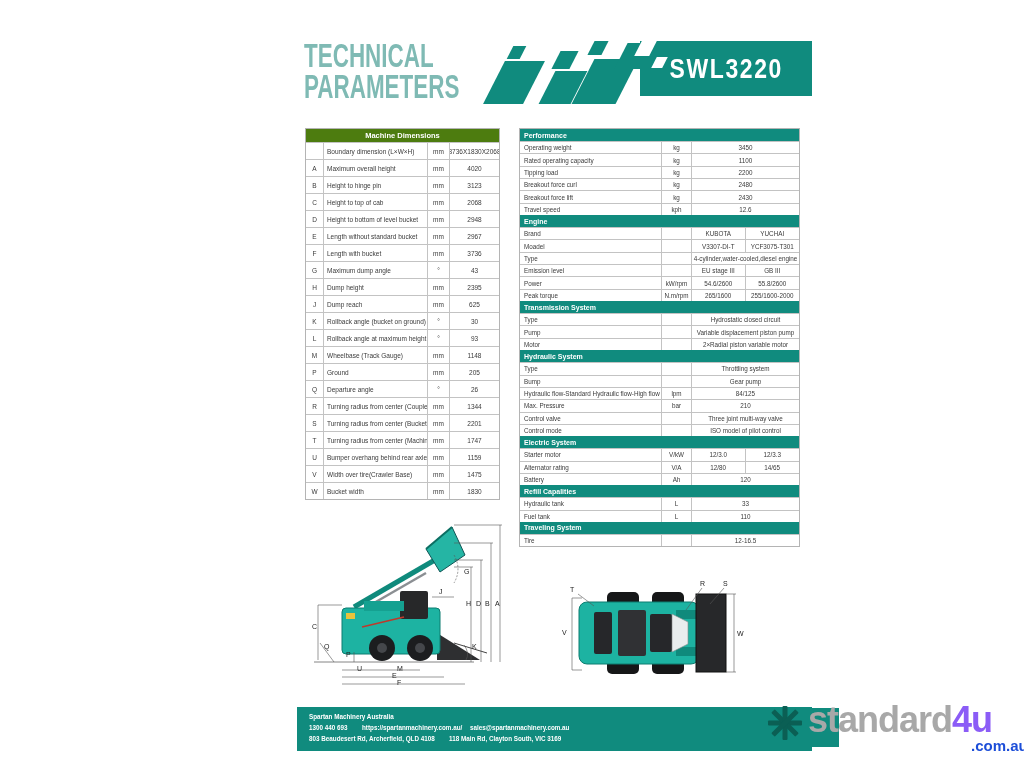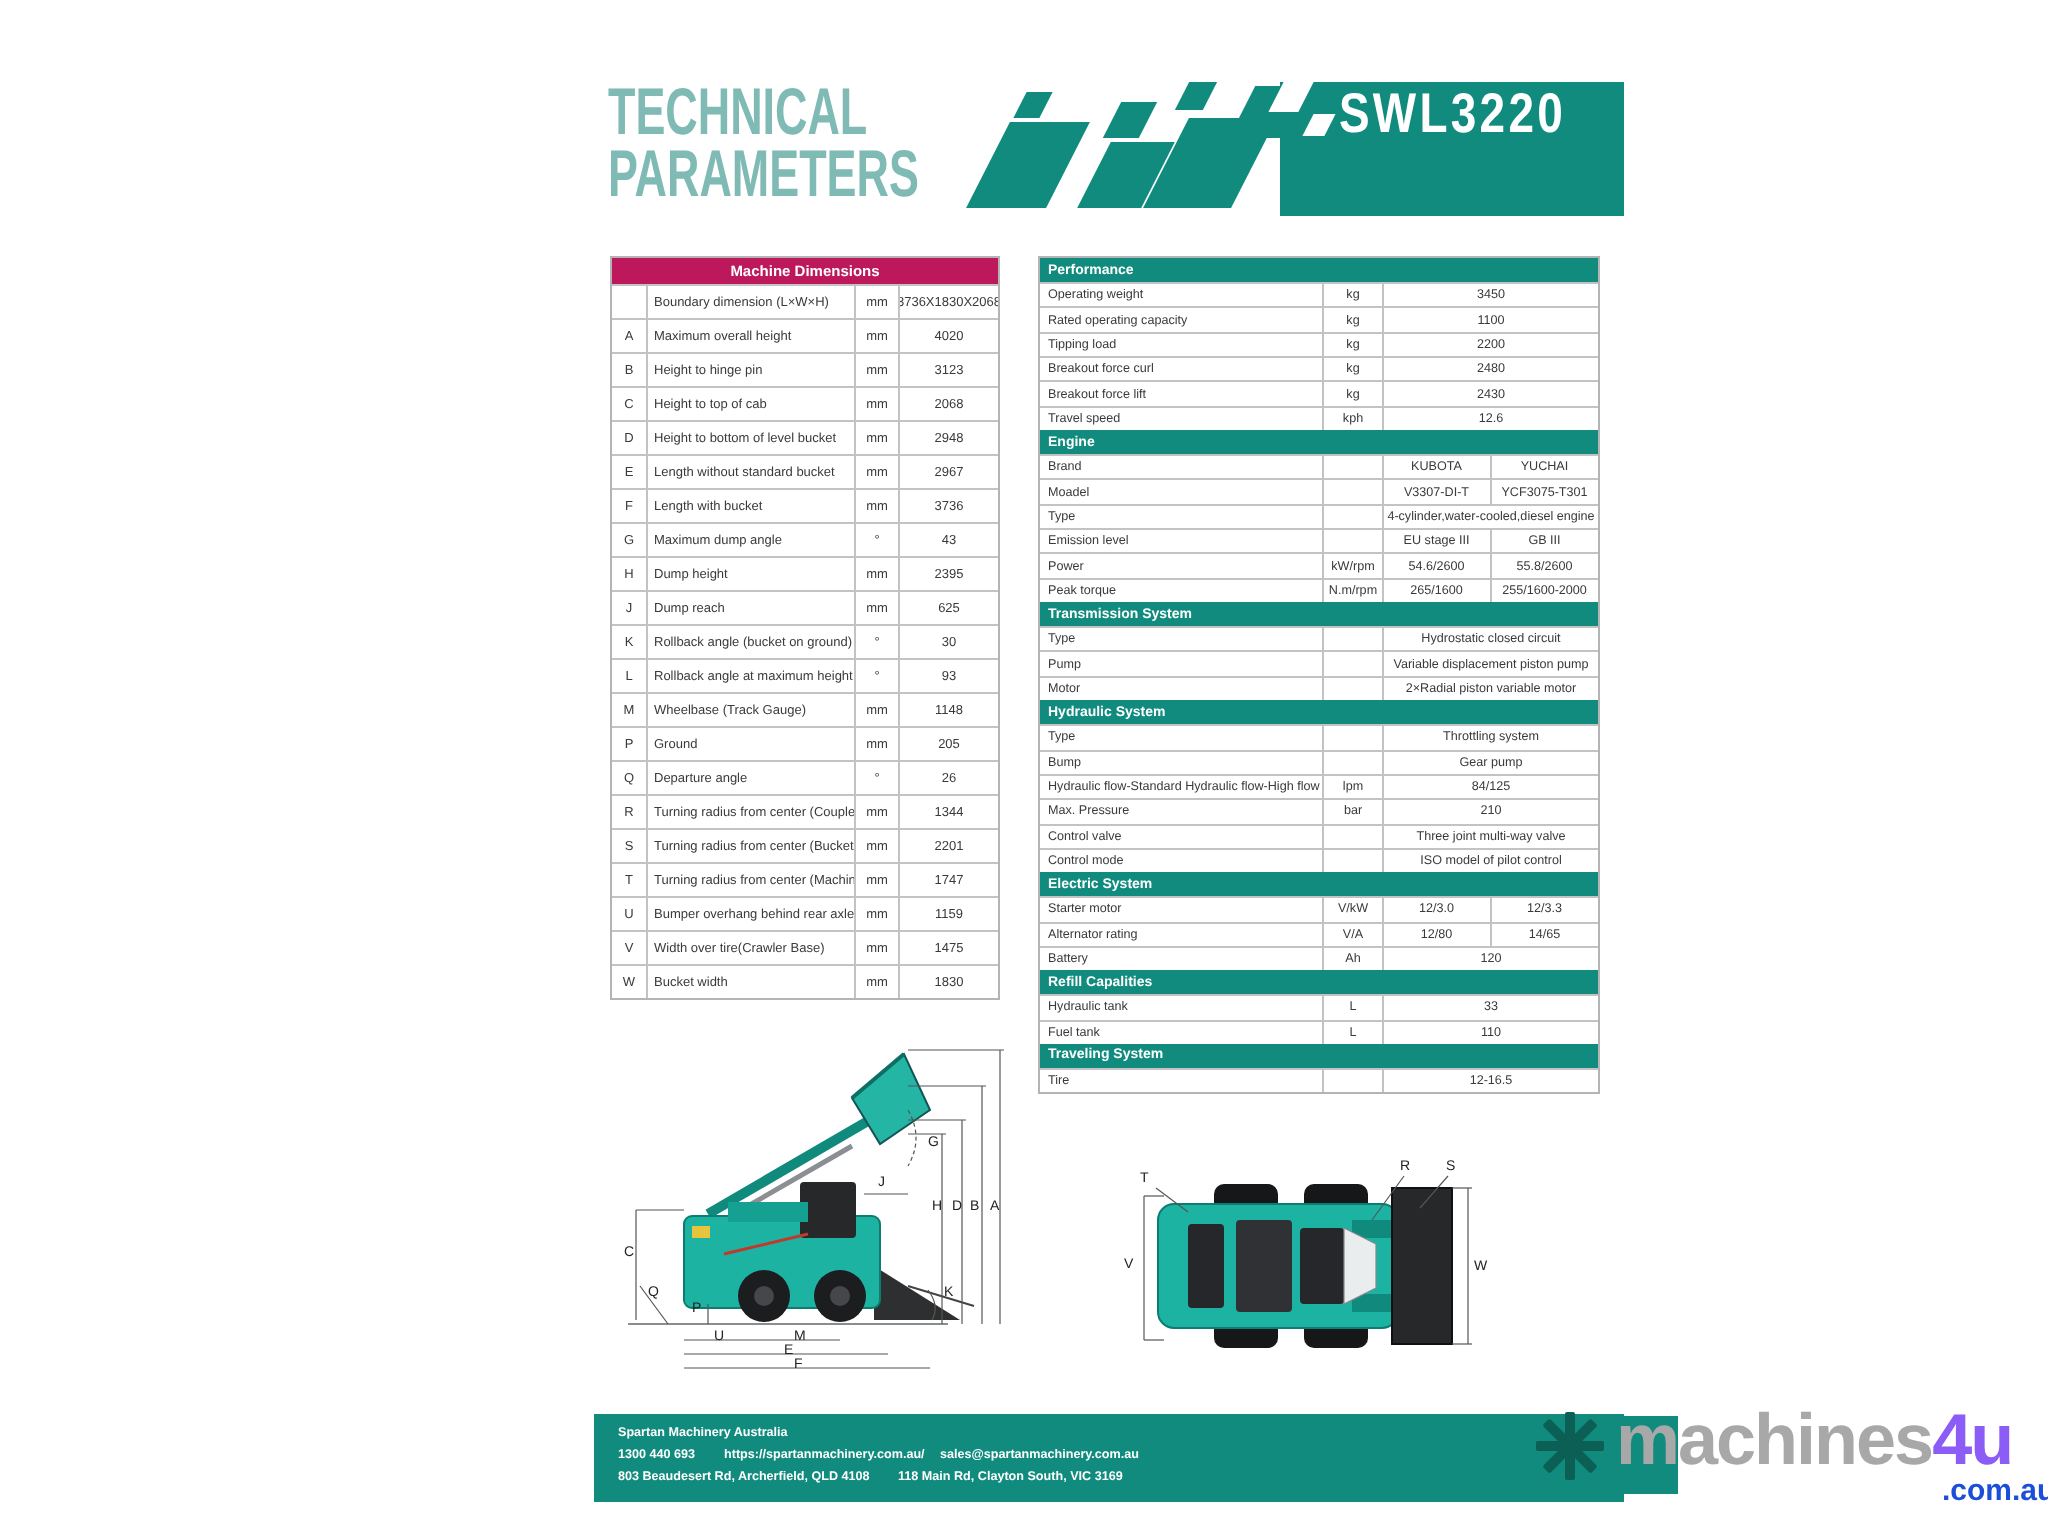--- a/index.html
+++ b/index.html
@@ -5,29 +5,29 @@
   html,body{margin:0;padding:0;background:#fff;}
   #canvas{position:relative;width:1024px;height:768px;background:#fff;overflow:hidden;
           font-family:"Liberation Sans",sans-serif;margin-left:42px;}
 
   
   .title{position:absolute;left:262px;top:40px;color:#7fbab4;font-weight:700;
          font-size:33px;line-height:31px;transform:scaleX(.68);transform-origin:left top;
          letter-spacing:0;}
   .flag-sq{position:absolute;background:#108b7e;transform:skewX(-27deg);}
   .flag-sq.white{background:#fff;}
-  .model-banner{position:absolute;left:598px;top:41px;width:172px;height:67px;background:#108b7e;
-                display:flex;justify-content:center;}
+  .model-banner{position:absolute;left:598px;top:41px;width:172px;height:55px;background:#108b7e;
+                display:flex;align-items:center;justify-content:center;}
   .model-text{color:#fff;font-weight:700;font-size:28px;letter-spacing:2px;
               transform:scaleX(.82);white-space:nowrap;}
 
   
   .md-table{position:absolute;left:263px;top:128px;width:195px;
             border:1px solid #b4b4b4;box-sizing:border-box;background:#fff;}
-  .md-header{height:13px;background:#be185d;color:#fff;font-size:7.5px;font-weight:700;
+  .md-header{height:13px;background:#4d7c0f;color:#fff;font-size:7.5px;font-weight:700;
              display:flex;align-items:center;justify-content:center;}
   .md-row{display:grid;grid-template-columns:18px 104px 22px 1fr;height:17px;}
   .md-cell{border-right:1px solid #c3c3c3;border-top:1px solid #c3c3c3;box-sizing:border-box;
            font-size:6.5px;color:#3a3a3a;display:flex;align-items:center;overflow:hidden;white-space:nowrap;}
   .md-cell:last-child{border-right:none;}
   .md-key,.md-unit,.md-val{justify-content:center;}
   .md-label{padding-left:3px;}
 
   
   .spec-wrap{position:absolute;left:477px;top:128px;width:281px;
@@ -476,17 +476,17 @@
   <div class="wm-block"></div>
   <svg width="44" height="44" viewBox="0 0 44 44" style="position:absolute;left:721px;top:701px;">
     <g fill="#0b5f54">
       <rect x="5" y="19.5" width="34" height="5" rx="1"></rect>
       <rect x="5" y="19.5" width="34" height="5" rx="1" transform="rotate(45 22 22)"></rect>
       <rect x="5" y="19.5" width="34" height="5" rx="1" transform="rotate(90 22 22)"></rect>
       <rect x="5" y="19.5" width="34" height="5" rx="1" transform="rotate(135 22 22)"></rect>
     </g>
   </svg>
   <div class="wm-text">
-    <span class="wm-brand">machines</span><span class="wm-suffix">4u</span>
+    <span class="wm-brand">standard</span><span class="wm-suffix">4u</span>
   </div>
   <span class="wm-domain">.com.au</span>
 
 </div>
 
 </body></html>

